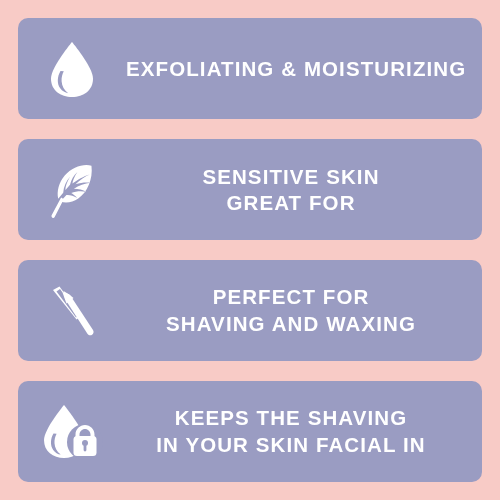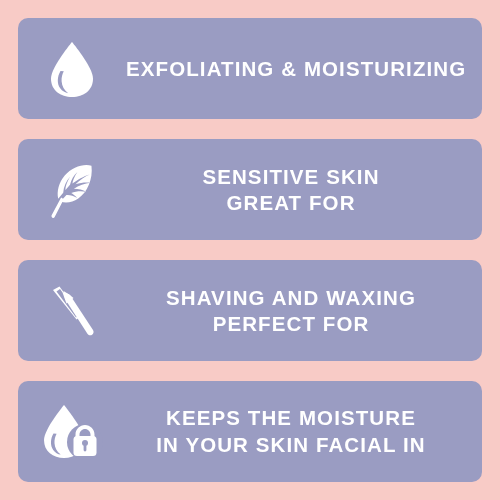--- a/index.html
+++ b/index.html
@@ -104,36 +104,36 @@
   <div class="feature-card">
     <div class="icon-slot">
       <svg width="58" height="58" viewBox="0 0 58 58" aria-hidden="true">
         <path d="M10 8 L16.5 4.5 L38 34 L33.5 37.5 Z" fill="#ffffff"></path>
         <path d="M13.5 9.5 L17 7 L36 33 L33 35.5 Z" fill="#9a9cc2"></path>
         <path d="M20.5 9 L27 13 L50 48 C51 49.6 50.6 51.6 49.1 52.7 C47.6 53.8 45.6 53.4 44.6 51.9 L22 17 Z" fill="#ffffff"></path>
         <path d="M19.5 10.5 L23.5 21.5 L30.5 16 L25.5 12 Z" fill="#ffffff"></path>
       </svg>
     </div>
     <div class="text-slot">
+      <div class="feature-line line-1">PERFECT FOR</div>
       <div class="feature-line line-2">SHAVING AND WAXING</div>
-      <div class="feature-line line-1">PERFECT FOR</div>
     </div>
   </div>
 
   <div class="feature-card">
     <div class="icon-slot">
       <svg width="62" height="58" viewBox="0 0 62 58" aria-hidden="true">
         <path d="M23 2 C23 2 43 26 43 37 C43 48.5 34 55 23 55 C12 55 3 48.5 3 37 C3 26 23 2 23 2 Z" fill="#ffffff"></path>
         <path d="M12.5 30.5 C9.4 35.7 9 42.4 12.2 46.9 C14.1 49.6 16.9 51.1 19.7 51.6 C15.9 48.7 13.8 44.7 13.5 40.2 C13.3 36.8 14.1 33.4 15.6 30.7 Z" fill="#9a9cc2"></path>
         <circle cx="44" cy="39" r="18" fill="#9a9cc2"></circle>
         <path d="M44 22 C38.8 22 34.5 26.3 34.5 31.5 L34.5 34 L53.5 34 L53.5 31.5 C53.5 26.3 49.2 22 44 22 Z M44 26 C47 26 49.5 28.5 49.5 31.5 L49.5 34 L38.5 34 L38.5 31.5 C38.5 28.5 41 26 44 26 Z" fill="#ffffff"></path>
         <rect x="32.5" y="33" width="23" height="20" rx="3.5" fill="#ffffff"></rect>
         <circle cx="44" cy="40" r="3" fill="#9a9cc2"></circle>
         <rect x="42.6" y="41.5" width="2.8" height="7" rx="1.4" fill="#9a9cc2"></rect>
       </svg>
     </div>
     <div class="text-slot">
-      <div class="feature-line line-1">KEEPS THE MOISTURE</div>
+      <div class="feature-line line-1">KEEPS THE SHAVING</div>
       <div class="feature-line line-2">IN YOUR SKIN FACIAL IN</div>
     </div>
   </div>
 
 </div>
 
 </body></html>

